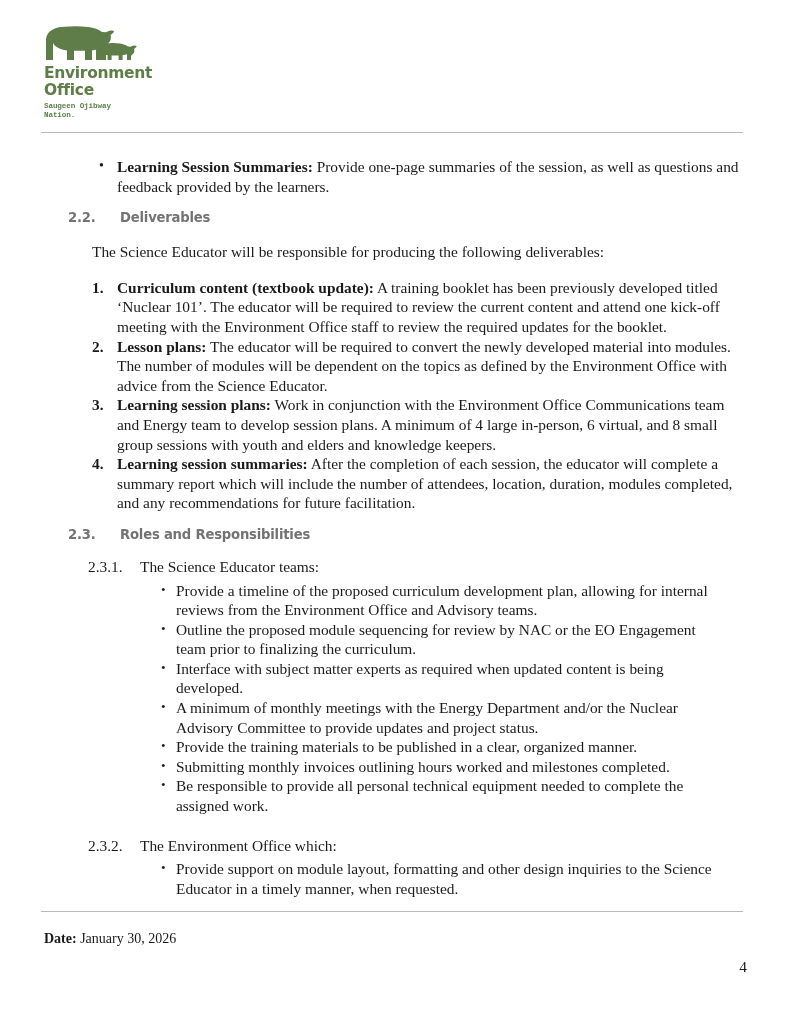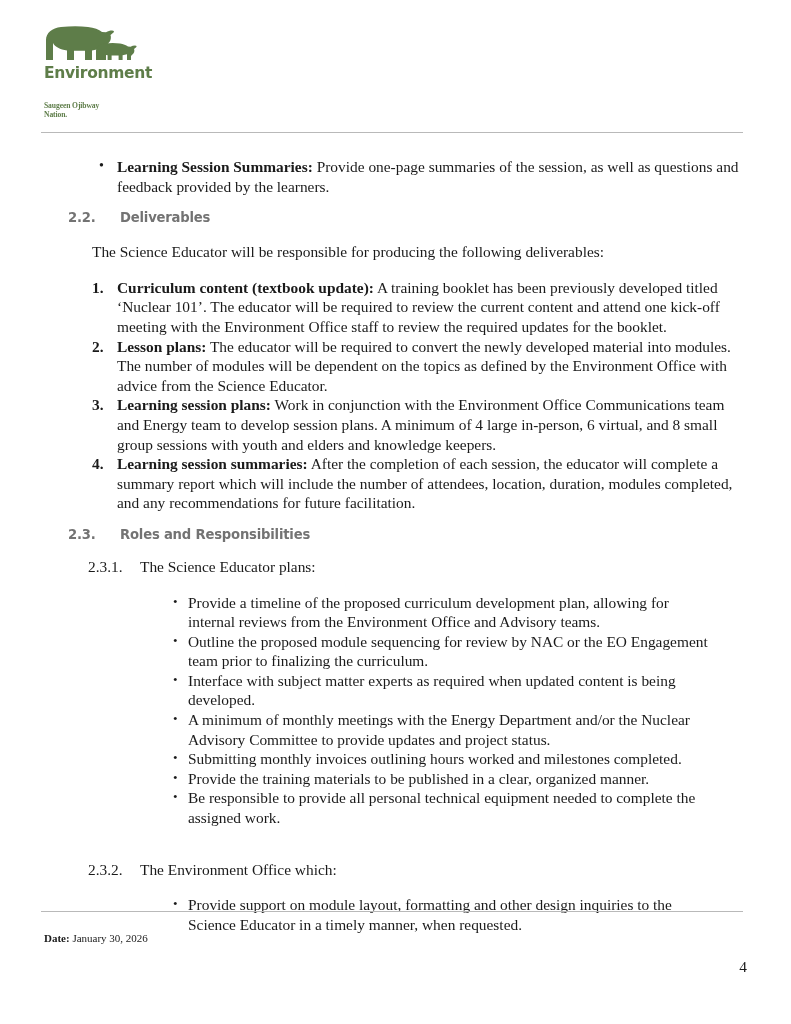--- a/index.html
+++ b/index.html
@@ -38,26 +38,26 @@
   .logo-wordmark {
     font-family: "DejaVu Sans", sans-serif;
     font-weight: bold;
     font-size: 15.5px;
     line-height: 16.5px;
     color: #5e7d49;
     letter-spacing: -0.3px;
     margin-top: 4px;
   }
   .logo-sub {
-    font-family: Liberation Serif, serif;
+    font-family: Liberation Mono, monospace;
     font-weight: bold;
     font-size: 7.6px;
     line-height: 9.2px;
     color: #5e7d49;
-    margin-top: 19px;
+    margin-top: 4px;
     letter-spacing: -0.1px;
   }
 
   .header-rule {
     position: absolute;
     left: 41px;
     top: 132px;
     width: 702px;
     height: 0;
     border-top: 1.6px solid #b9b9b9;
@@ -147,21 +147,21 @@
   }
   .subsec > .marker {
     position: absolute;
     left: 88px;
     top: 0;
     font-size: 15.4px;
   }
 
   ul.sub-bullets {
     list-style: none;
-    margin: 16px;
+    margin: 4px;
     padding: 0;
   }
   ul.sub-bullets > li {
     position: relative;
     padding-left: 172px;
     padding-right: 58px;
     font-size: 15.4px;
     line-height: 19.6px;
   }
   ul.sub-bullets > li::before {
@@ -182,21 +182,21 @@
     left: 41px;
     top: 911px;
     width: 702px;
     height: 0;
     border-top: 1.6px solid #b9b9b9;
   }
   .footer-date {
     position: absolute;
     left: 44px;
     top: 929px;
-    font-size: 11px;
+    font-size: 14px;
     line-height: 19.6px;
   }
   .page-number {
     position: absolute;
     left: 0;
     top: 958px;
     width: 747px;
     text-align: right;
     font-size: 15.4px;
   }
@@ -208,20 +208,21 @@
 
   <div class="header-block">
     <svg class="logo-mark" viewBox="0 0 97 37">
       <g fill="#5e7d49">
         <path d="M2 36 L2 16 C2 9 8 4 17 3 C27 2 36 2 44 3 C50 3.6 55 5.5 58 8 L62 8.2 C64 7.2 66 6.6 68 6.6 C70 6.6 70.5 7.6 69.5 8.6 L66.5 11 C67.2 13 67 15.5 65.8 17.5 L62 22 L62 36 L55 36 L55 25 L48 26.6 L48 36 L41 36 L41 26.8 L30 26.8 L30 36 L23 36 L23 26.4 C16 25.6 11 22.8 9 19 L9 36 Z"></path>
         <path d="M52 36 L52 27 C52 23 55.5 20 60.5 19.4 C66 18.7 71.5 18.7 76 19.4 C79.4 19.9 82 21 84 22.6 L86.5 22.7 C88 22 89.5 21.6 91 21.6 C92.6 21.6 93 22.4 92.2 23.2 L90 24.9 C90.6 26.2 90.5 27.8 89.6 29.2 L87 32 L87 36 L83 36 L83 30.2 L78.6 31.2 L78.6 36 L74.6 36 L74.6 31.4 L67.6 31.4 L67.6 36 L63.6 36 L63.6 31.2 C59.6 30.8 56.6 29.2 55.2 27 L55.2 36 Z"></path>
       </g>
     </svg>
     <div class="logo-wordmark">
       <div>Environment</div>
+      <div>Office</div>
     </div>
     <div class="logo-sub">
       <div>Saugeen Ojibway</div>
       <div>Nation.</div>
     </div>
   </div>
 
   <div class="header-rule"></div>
 
   <div class="content">
@@ -261,30 +262,30 @@
     <div class="sp-14"></div>
 
     <div class="h2">
       <span class="num">2.3.</span>
       <span>Roles and Responsibilities</span>
     </div>
 
     <div class="sp-14"></div>
 
     <div class="subsec">
-      <span class="marker">2.3.1.</span><span>The Science Educator plans:</span>
+      <span class="marker">2.3.1.</span><span>The Science Educator teams:</span>
     </div>
 
     <ul class="sub-bullets">
       <li>Provide a timeline of the proposed curriculum development plan, allowing for internal reviews from the Environment Office and Advisory teams.</li>
       <li>Outline the proposed module sequencing for review by NAC or the EO Engagement team prior to finalizing the curriculum.</li>
       <li>Interface with subject matter experts as required when updated content is being developed.</li>
       <li>A minimum of monthly meetings with the Energy Department and/or the Nuclear Advisory Committee to provide updates and project status.</li>
+      <li>Provide the training materials to be published in a clear, organized manner.</li>
       <li>Submitting monthly invoices outlining hours worked and milestones completed.</li>
-      <li>Provide the training materials to be published in a clear, organized manner.</li>
       <li>Be responsible to provide all personal technical equipment needed to complete the assigned work.</li>
     </ul>
 
     <div class="sp-16"></div>
 
     <div class="subsec">
       <span class="marker">2.3.2.</span><span>The Environment Office which:</span>
     </div>
 
     <ul class="sub-bullets">

